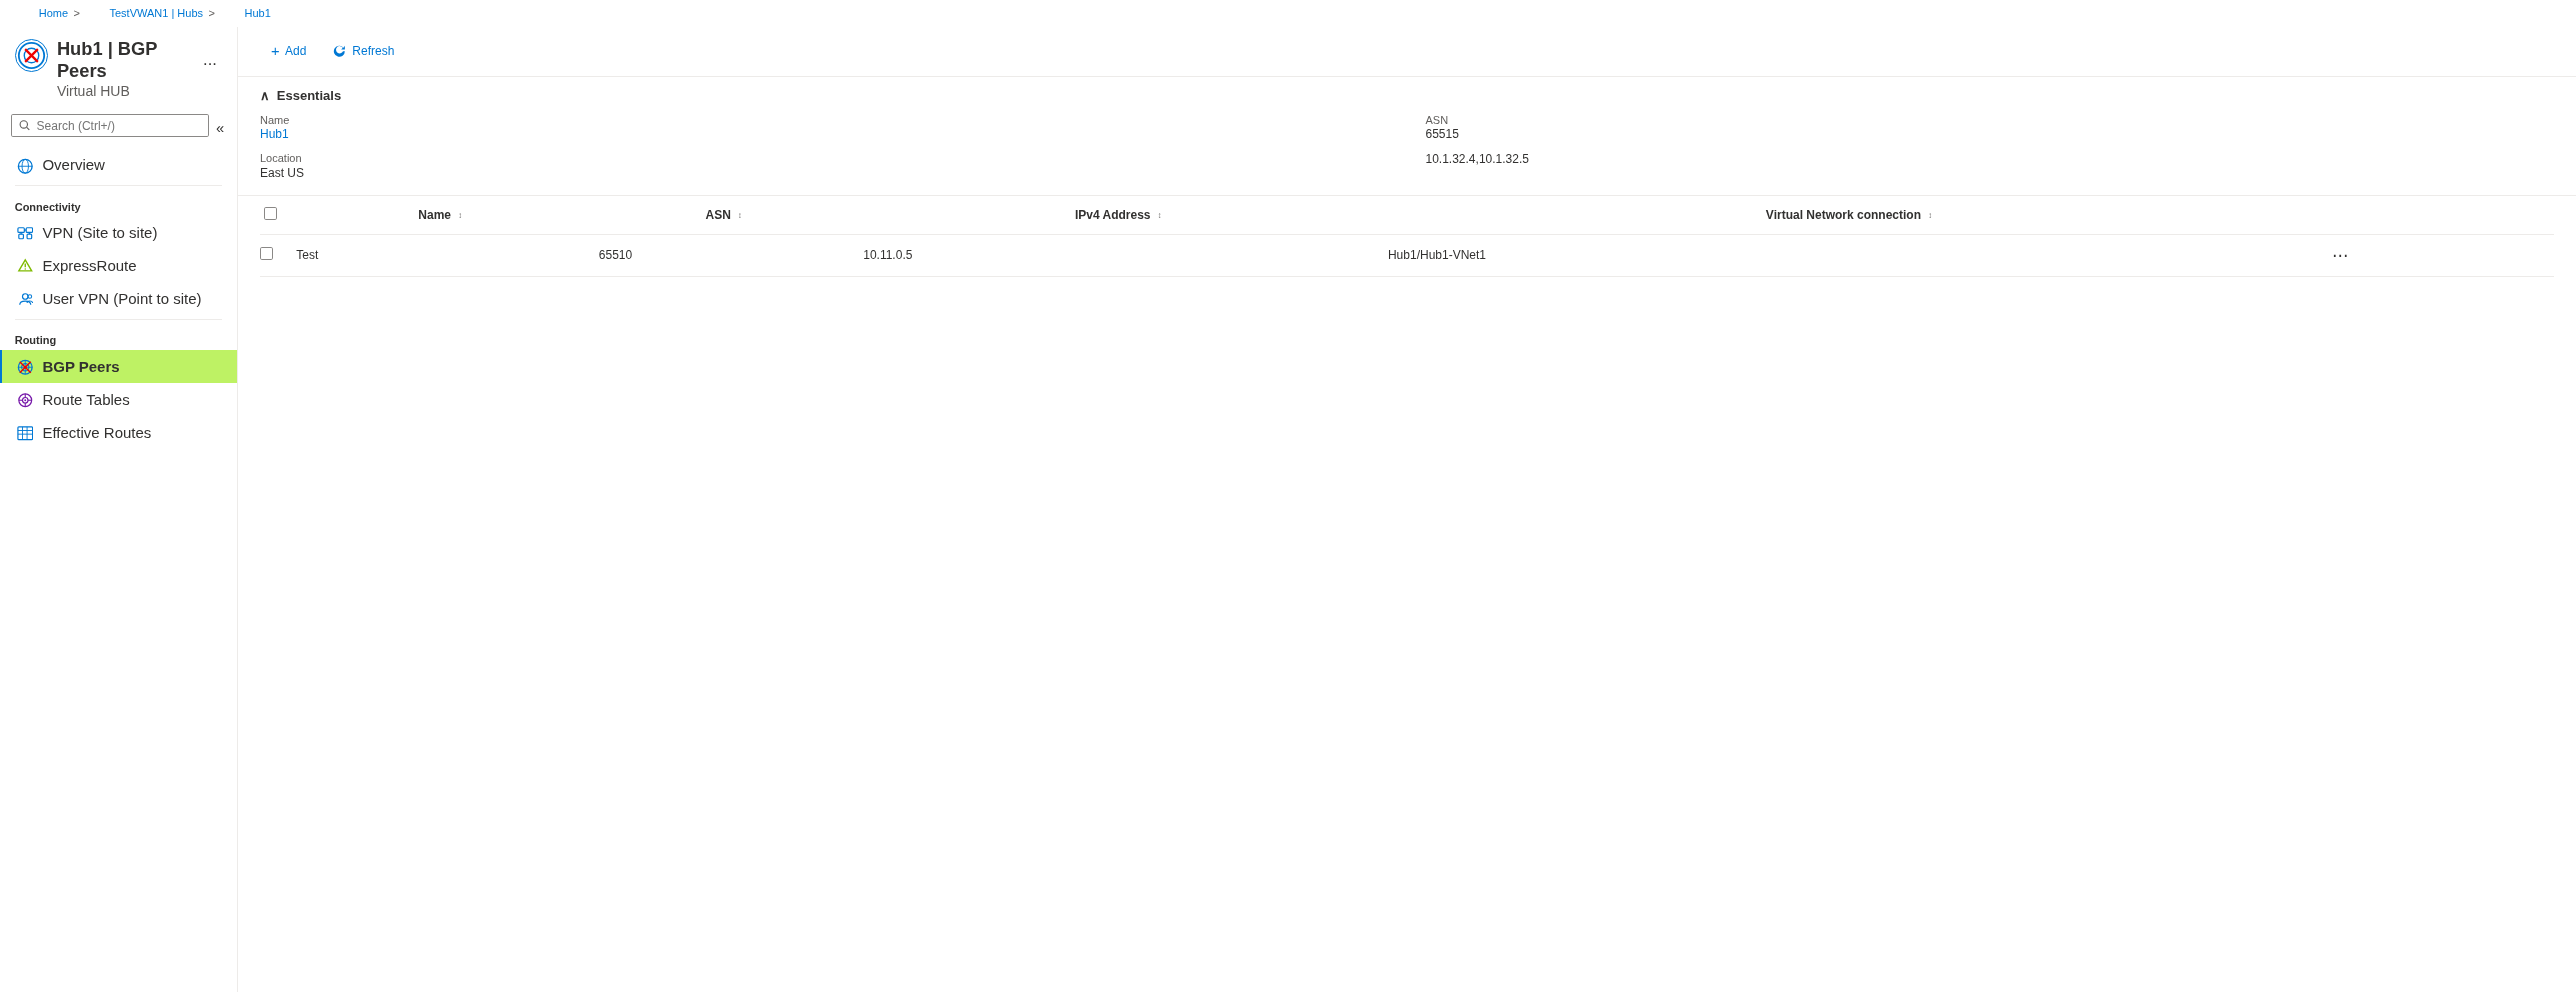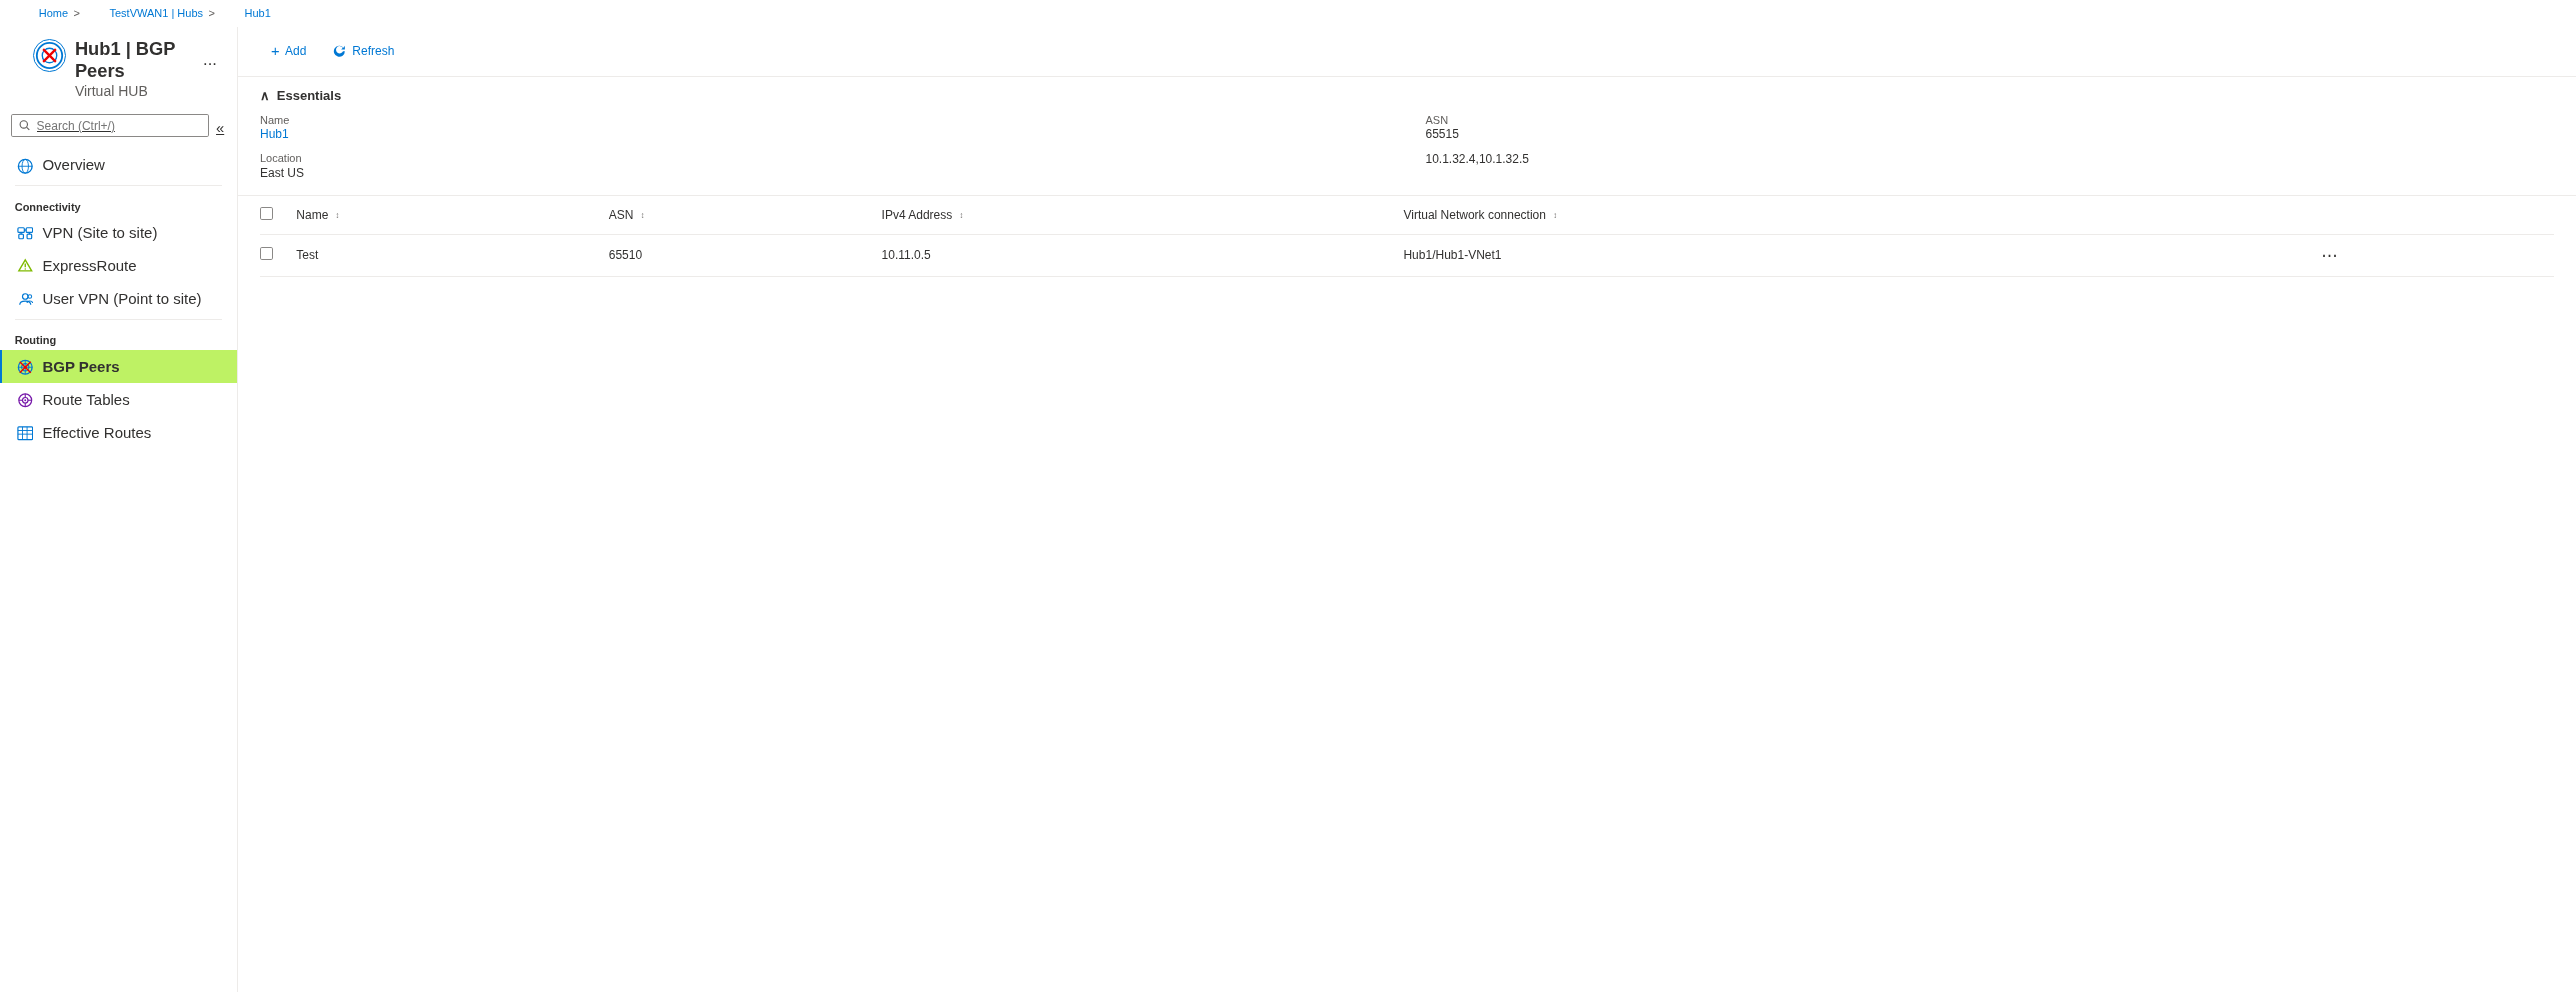--- a/index.html
+++ b/index.html
@@ -48,21 +48,20 @@
       flex-direction: column;
       overflow-y: auto;
       padding-bottom: 14.7px;
     }
 
     .hub-header {
       display: flex;
       align-items: flex-start;
       padding: 11px 14.7px 14.7px;
       gap: 9.2px;
-      margin-left: 18px;
     }
 
     .hub-icon {
       width: 33px;
       height: 33px;
       border-radius: 50%;
       background: #fff;
       border: 1.8px solid #0078d4;
       display: flex;
       align-items: center;
@@ -99,21 +98,20 @@
       padding: 1.8px 5.5px;
       border-radius: 3.7px;
     }
 
     
     .sidebar-search {
       padding: 0 11px 11px;
       display: flex;
       align-items: flex-end;
       gap: 5.5px;
-      text-decoration: underline;
     }
 
     .search-box {
       display: flex;
       align-items: center;
       border: 0.9px solid #8a8886;
       border-radius: 1.8px;
       padding: 3.7px 7.3px;
       gap: 5.5px;
       flex: 1;
@@ -249,24 +247,24 @@
     .data-table {
       width: 100%;
       border-collapse: collapse;
     }
 
     .data-table thead tr {
       border-bottom: 1.8px solid #edebe9;
     }
 
     .data-table th {
-      text-align: left;
+      text-align: center;
       padding: 11px 7.3px;
       font-size: 12px;
-      font-weight: 400;
+      font-weight: 700;
       color: #323130;
       white-space: nowrap;
     }
 
     .sort-icon {
       display: inline-flex;
       flex-direction: column;
       gap: 0.9px;
       margin-left: 3.7px;
       vertical-align: middle;

